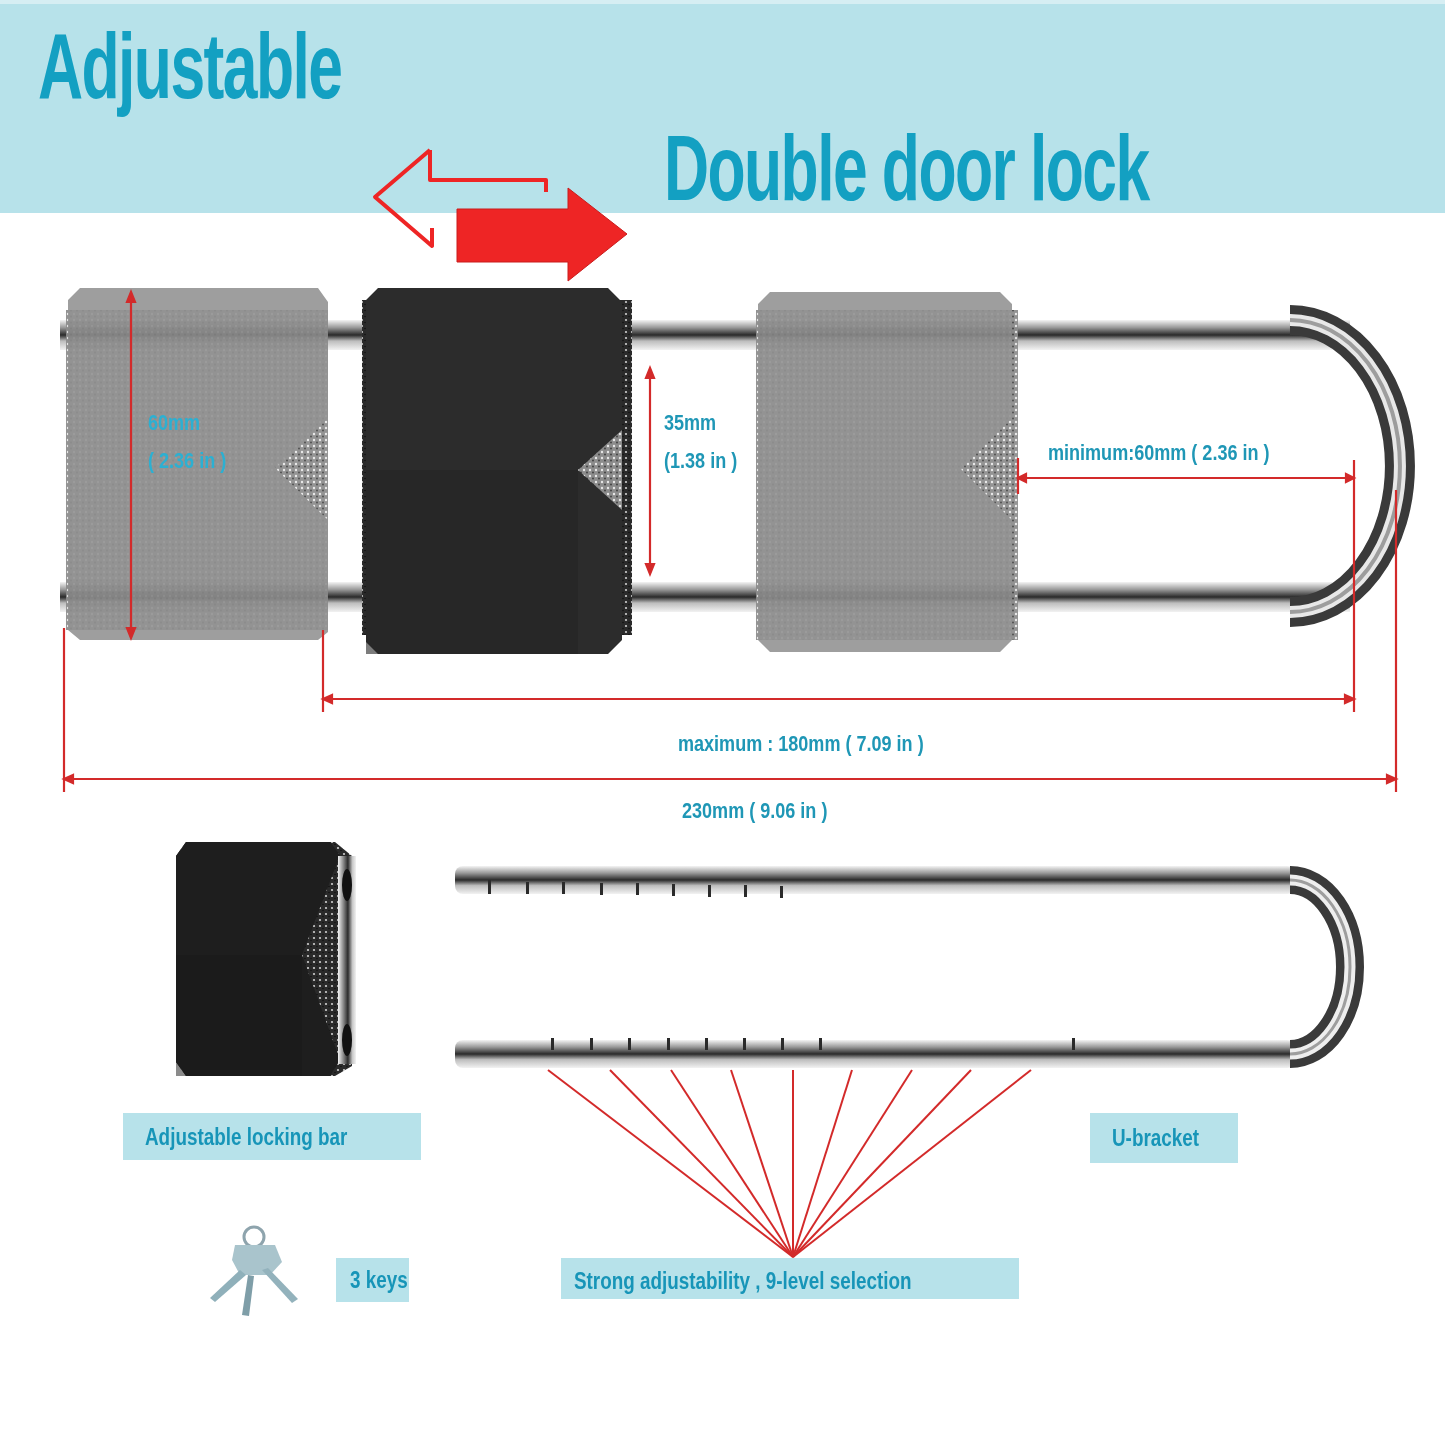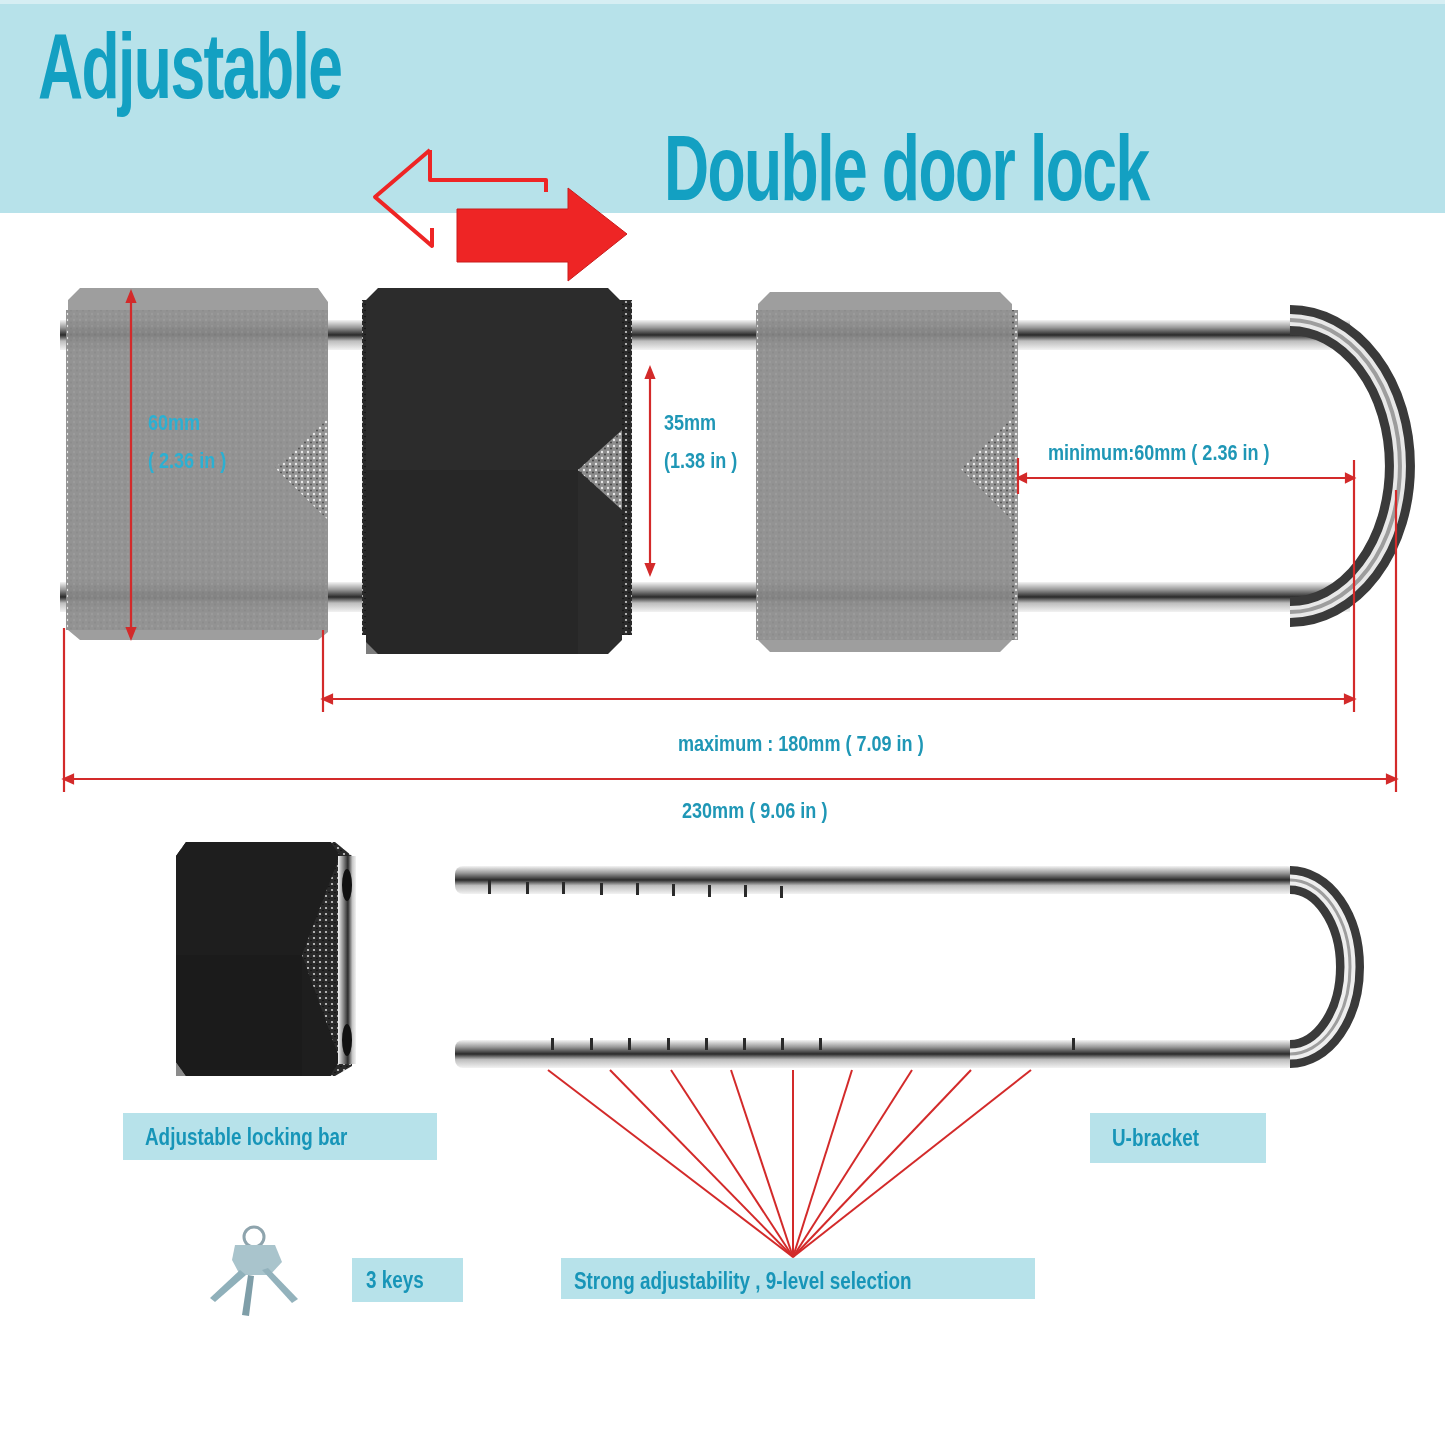--- a/index.html
+++ b/index.html
@@ -3,21 +3,21 @@
 <meta charset="utf-8">
 <style>
   html,body{margin:0;padding:0;background:#fff;}
   body{width:1445px;height:1445px;position:relative;overflow:hidden;font-family:"Liberation Sans",sans-serif;}
   .banner{position:absolute;left:0;top:0;width:1445px;height:213px;background:#b7e2ea;border-top:4px solid #d6eef3;box-sizing:border-box;}
   .title{position:absolute;color:#13a0c2;font-family:"Liberation Sans",sans-serif;font-weight:bold;letter-spacing:-2px;transform-origin:left top;white-space:nowrap;}
   .title1{left:38px;top:14px;font-size:80px;transform:scaleX(0.78) scaleY(1.15);}
   .title2{left:664px;top:116px;font-size:80px;transform:scaleX(0.78) scaleY(1.15);}
   .lbl{position:absolute;color:#1f97b6;font-weight:bold;white-space:nowrap;font-size:22px;transform-origin:left top;transform:scaleX(0.82);}
   .lbl.light{color:#2cb0d2;}
-  .tag{position:absolute;background:#b7e2ea;padding-left:16px;}
+  .tag{position:absolute;background:#b7e2ea;}
   .tag span{position:absolute;color:#1795b8;font-weight:bold;white-space:nowrap;font-size:23px;transform-origin:left top;transform:scaleX(0.82);}
   svg{position:absolute;left:0;top:0;}
 </style>
 </head>
 <body>
 
 <div class="banner"></div>
 <div class="title title1">Adjustable</div>
 <div class="title title2">Double door lock</div>
 
@@ -172,21 +172,21 @@
 <div class="lbl light" style="left:148px;top:448px;">( 2.36 in )</div>
 <div class="lbl" style="left:664px;top:410px;">35mm</div>
 <div class="lbl" style="left:664px;top:448px;">(1.38 in )</div>
 <div class="lbl" style="left:1048px;top:440px;">minimum:60mm ( 2.36 in )</div>
 <div class="lbl" style="left:678px;top:731px;">maximum : 180mm ( 7.09 in )</div>
 <div class="lbl" style="left:682px;top:798px;">230mm ( 9.06 in )</div>
 
 <div class="tag" style="left:123px;top:1113px;width:298px;height:47px;">
   <span style="left:22px;top:11px;">Adjustable locking bar</span>
 </div>
-<div class="tag" style="left:1090px;top:1113px;width:160px;height:50px;">
+<div class="tag" style="left:1090px;top:1113px;width:148px;height:50px;">
   <span style="left:22px;top:12px;">U-bracket</span>
 </div>
-<div class="tag" style="left:336px;top:1258px;width:95px;height:44px;margin-left:16px;">
+<div class="tag" style="left:336px;top:1258px;width:73px;height:44px;">
   <span style="left:14px;top:9px;">3 keys</span>
 </div>
 <div class="tag" style="left:561px;top:1258px;width:458px;height:41px;">
   <span style="left:13px;top:10px;">Strong adjustability , 9-level selection</span>
 </div>
 
 </body></html>

